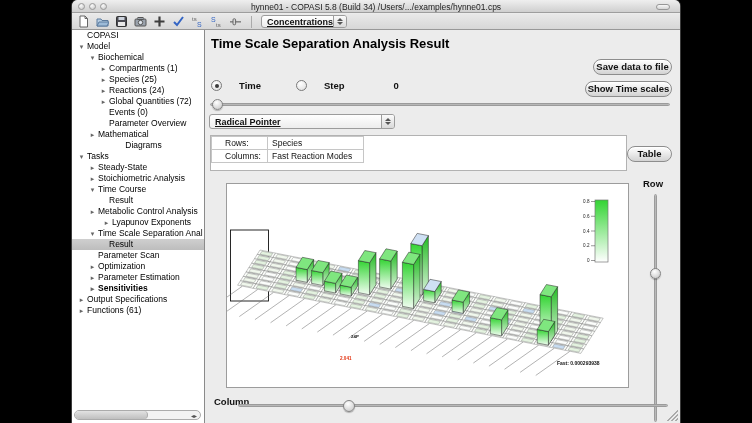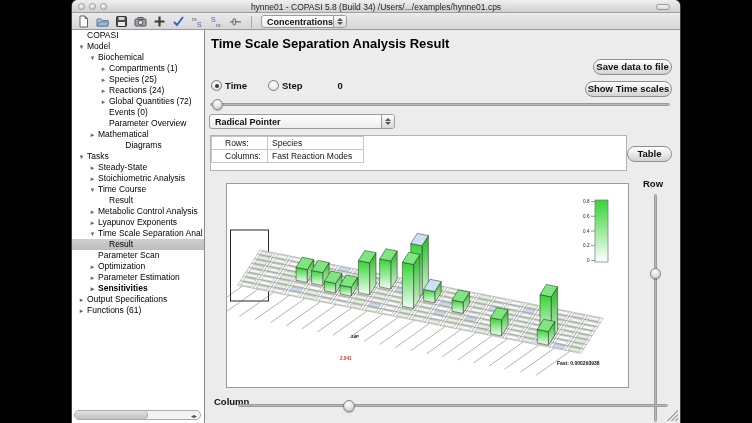--- a/index.html
+++ b/index.html
@@ -25,21 +25,21 @@
   .toolbar { position:absolute; left:0; top:14px; width:608px; height:16px;
              background:linear-gradient(#e9e9e9,#d7d7d7); border-bottom:1px solid #989898;
              display:flex; align-items:center; gap:6px; padding-left:5px; }
   .tool-btn { width:13px; height:13px; flex:0 0 auto; }
   .tool-btn svg { display:block; width:13px; height:13px; }
   .tool-sep { width:1px; height:12px; background:#aaa; margin:0 3px; }
 
   .dropdown { display:flex; align-items:stretch; border:1px solid #9c9c9c; border-radius:3px;
               background:linear-gradient(#ffffff,#ededed); height:13px; overflow:hidden; }
   .dd-label { flex:1; font-size:9px; font-weight:700; color:#111; padding:1px 0 0 5px;
-              white-space:nowrap; overflow:hidden; }
+              white-space:nowrap; overflow:hidden;text-decoration:underline; }
   .dd-stepper { width:13px; border-left:1px solid #9c9c9c;
                 background:linear-gradient(#fbfbfb,#d9d9d9);
                 display:flex; flex-direction:column; align-items:center; justify-content:center; }
   .tri-up { width:0; height:0; border-left:3px solid transparent; border-right:3px solid transparent;
             border-bottom:3px solid #555; margin-bottom:1px; }
   .tri-dn { width:0; height:0; border-left:3px solid transparent; border-right:3px solid transparent;
             border-top:3px solid #555; }
   .toolbar .dropdown { width:86px; }
 
   
@@ -61,21 +61,21 @@
   .content { position:absolute; left:134px; top:30px; width:474px; height:393px; background:#ececec; }
   .page-title { position:absolute; left:5px; top:6px; font-size:13px; font-weight:700; color:#000; }
   .aqua-btn { position:absolute; border:1px solid #8d8d8d; border-radius:9px;
               background:linear-gradient(#ffffff,#ececec 45%,#d3d3d3);
               font-size:9.5px; font-weight:600; color:#111; text-align:center;
               line-height:14px; box-shadow:inset 0 1px 0 #fff; }
   .btn-save { left:387px; top:29px; width:79px; height:16px; }
   .btn-show { left:379px; top:51px; width:87px; height:16px; }
   .btn-table { left:421px; top:116px; width:45px; height:16px; }
 
-  .radio-row { position:absolute; left:5px; top:50px; display:flex; align-items:center; gap:3px; }
+  .radio-row { position:absolute; left:5px; top:50px; display:flex; align-items:center; gap:17px; }
   .radio { width:11px; height:11px; border:1px solid #7a7a7a; border-radius:50%;
            background:radial-gradient(circle at 40% 30%,#fff,#dcdcdc); position:relative; }
   .radio.sel::after { content:''; position:absolute; left:2.5px; top:2.5px; width:4px; height:4px;
                       border-radius:50%; background:#3a3a3a; }
   .radio-label { font-size:9.5px; font-weight:600; color:#111; margin-right:18px; }
   .step-val { font-size:9.5px; font-weight:600; color:#111; margin-left:14px; }
 
   .hslider { position:absolute; height:3px; background:linear-gradient(#a8a8a8,#c6c6c6);
              border-radius:2px; border:1px solid #9b9b9b; }
   .slider-knob { position:absolute; width:11px; height:11px; border-radius:50%;
@@ -255,21 +255,21 @@
             <span>Time Course</span>
           </div>
           <div class="tree-row" style="padding-left: 26px;">
             <span class="tree-arrow"></span>
             <span>Result</span>
           </div>
           <div class="tree-row" style="padding-left: 15px;">
             <span class="tree-arrow">▸</span>
             <span>Metabolic Control Analysis</span>
           </div>
-          <div class="tree-row" style="padding-left: 15px;">
+          <div class="tree-row" style="padding-left: 21px; margin-left: 8px;">
             <span class="tree-arrow">▸</span>
             <span>Lyapunov Exponents</span>
           </div>
           <div class="tree-row" style="padding-left: 15px;">
             <span class="tree-arrow">▾</span>
             <span>Time Scale Separation Anal</span>
           </div>
           <div class="tree-row selected" style="padding-left: 26px;">
             <span class="tree-arrow"></span>
             <span>Result</span>

